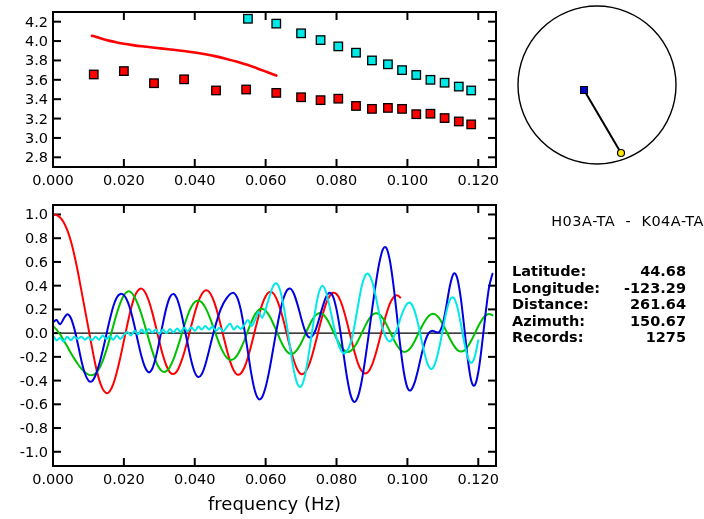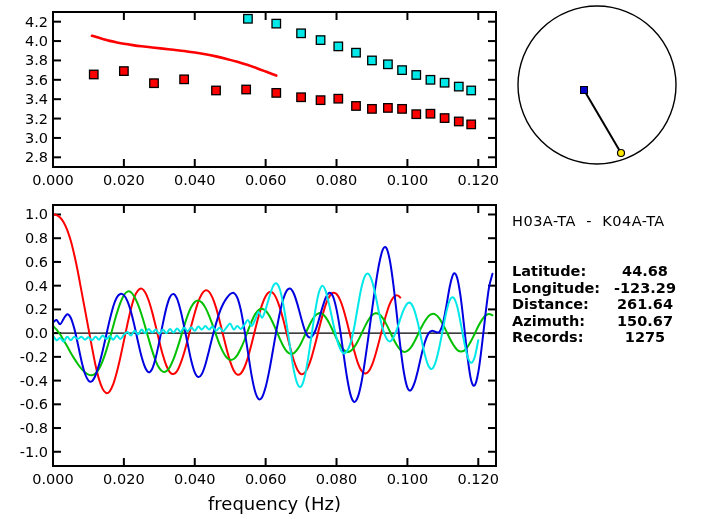--- a/index.html
+++ b/index.html
@@ -3,24 +3,24 @@
 <meta charset="utf-8">
 <style>
   html,body{margin:0;padding:0;background:#ffffff;}
   body{width:704px;height:519px;overflow:hidden;
        font-family:"DejaVu Sans","Liberation Sans",sans-serif;}
   #root{position:relative;width:704px;height:519px;}
   svg{display:block;}
   .info{position:absolute;left:512px;top:180px;width:192px;
         font-family:"DejaVu Sans","Liberation Sans",sans-serif;
         font-size:14.5px;color:#000;line-height:16.6px;white-space:pre;}
-  .info .ttl{letter-spacing:0.5px;}
+  .info .ttl{letter-spacing:0.5px;text-align:right;}
   .row{display:flex;font-weight:bold;}
   .lab{display:inline-block;}
-  .val{display:inline-block;text-align:center;}
+  .val{display:inline-block;text-align:right;}
 </style>
 </head>
 <body>
 
 <div id="root">
   <svg id="fig" width="704" height="519">
       <g>
         <defs>
           <clipPath id="clip0">
             <rect x="54" y="13" width="441" height="153"></rect>

